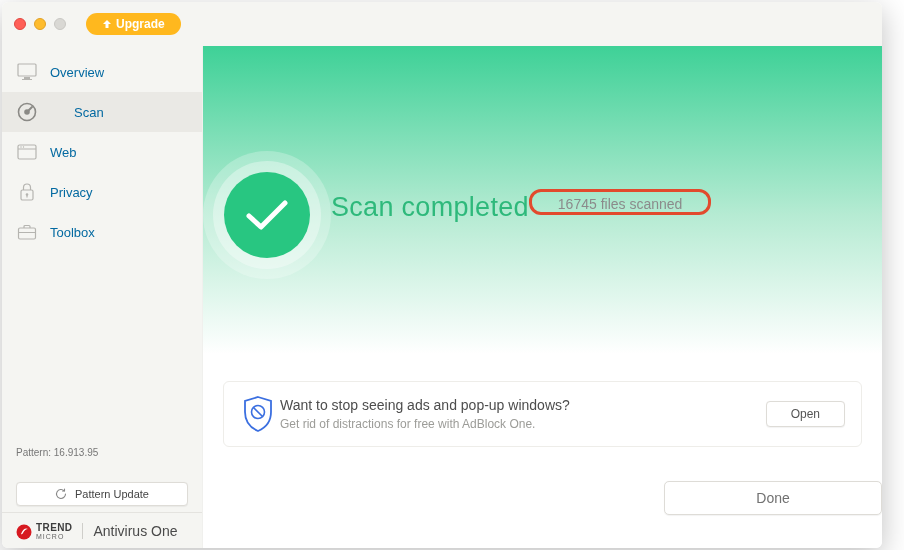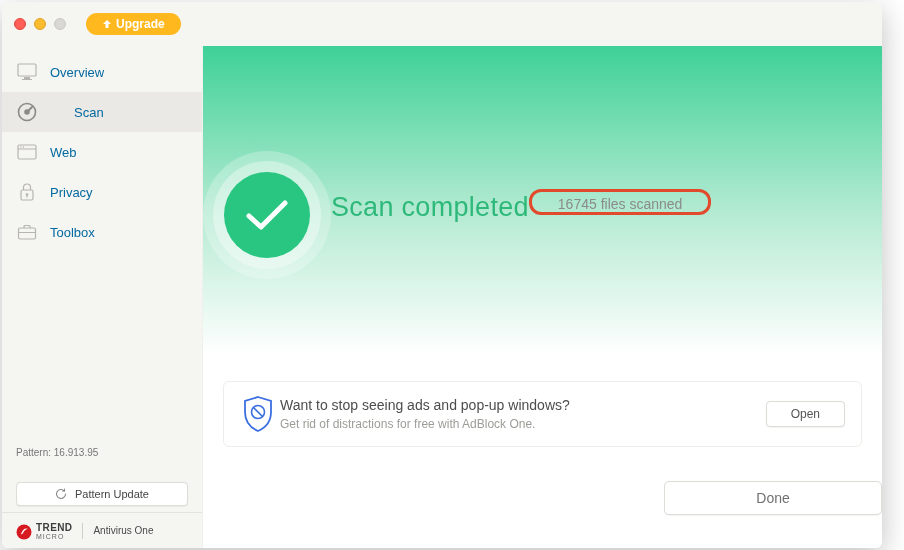--- a/index.html
+++ b/index.html
@@ -44,21 +44,21 @@
     align-items: center; justify-content: center; gap: 8px; cursor: pointer;
     box-shadow: 0 0.5px 1px rgba(0,0,0,0.05);
   }
   .brand {
     height: 36px; border-top: 1px solid #e4e3df; display: flex; align-items: center;
     padding: 0 14px; gap: 10px; font-size: 11px; color: #555;
   }
   .brand-logo { display:flex; align-items:flex-end; gap:4px; font-size:10px; letter-spacing:0.4px; font-weight:700; color:#3d3d3d;}
   .brand-sub { font-size:7px; font-weight:400; letter-spacing:1px; color:#666; }
   .brand-divider { width:1px; height:16px; background:#cfceca; }
-  .brand-product { font-size: 10px; color:#4a4a4a; }
+  .brand-product { font-size: 14px; color:#4a4a4a; }
 
   .main { flex: 1; background: #fff; position: relative; overflow: hidden; }
   .hero {
     height: 308px; position: relative;
     background: linear-gradient(180deg, #3ed197 0%, #b6ebd3 55%, #ffffff 100%);
     display: flex; flex-direction: row; align-items: center;
   }
   .check-wrapper {
     margin-top: 30px; width: 128px; height: 128px; border-radius: 50%;
     background: rgba(255,255,255,0.25); display:flex; align-items:center; justify-content:center;

